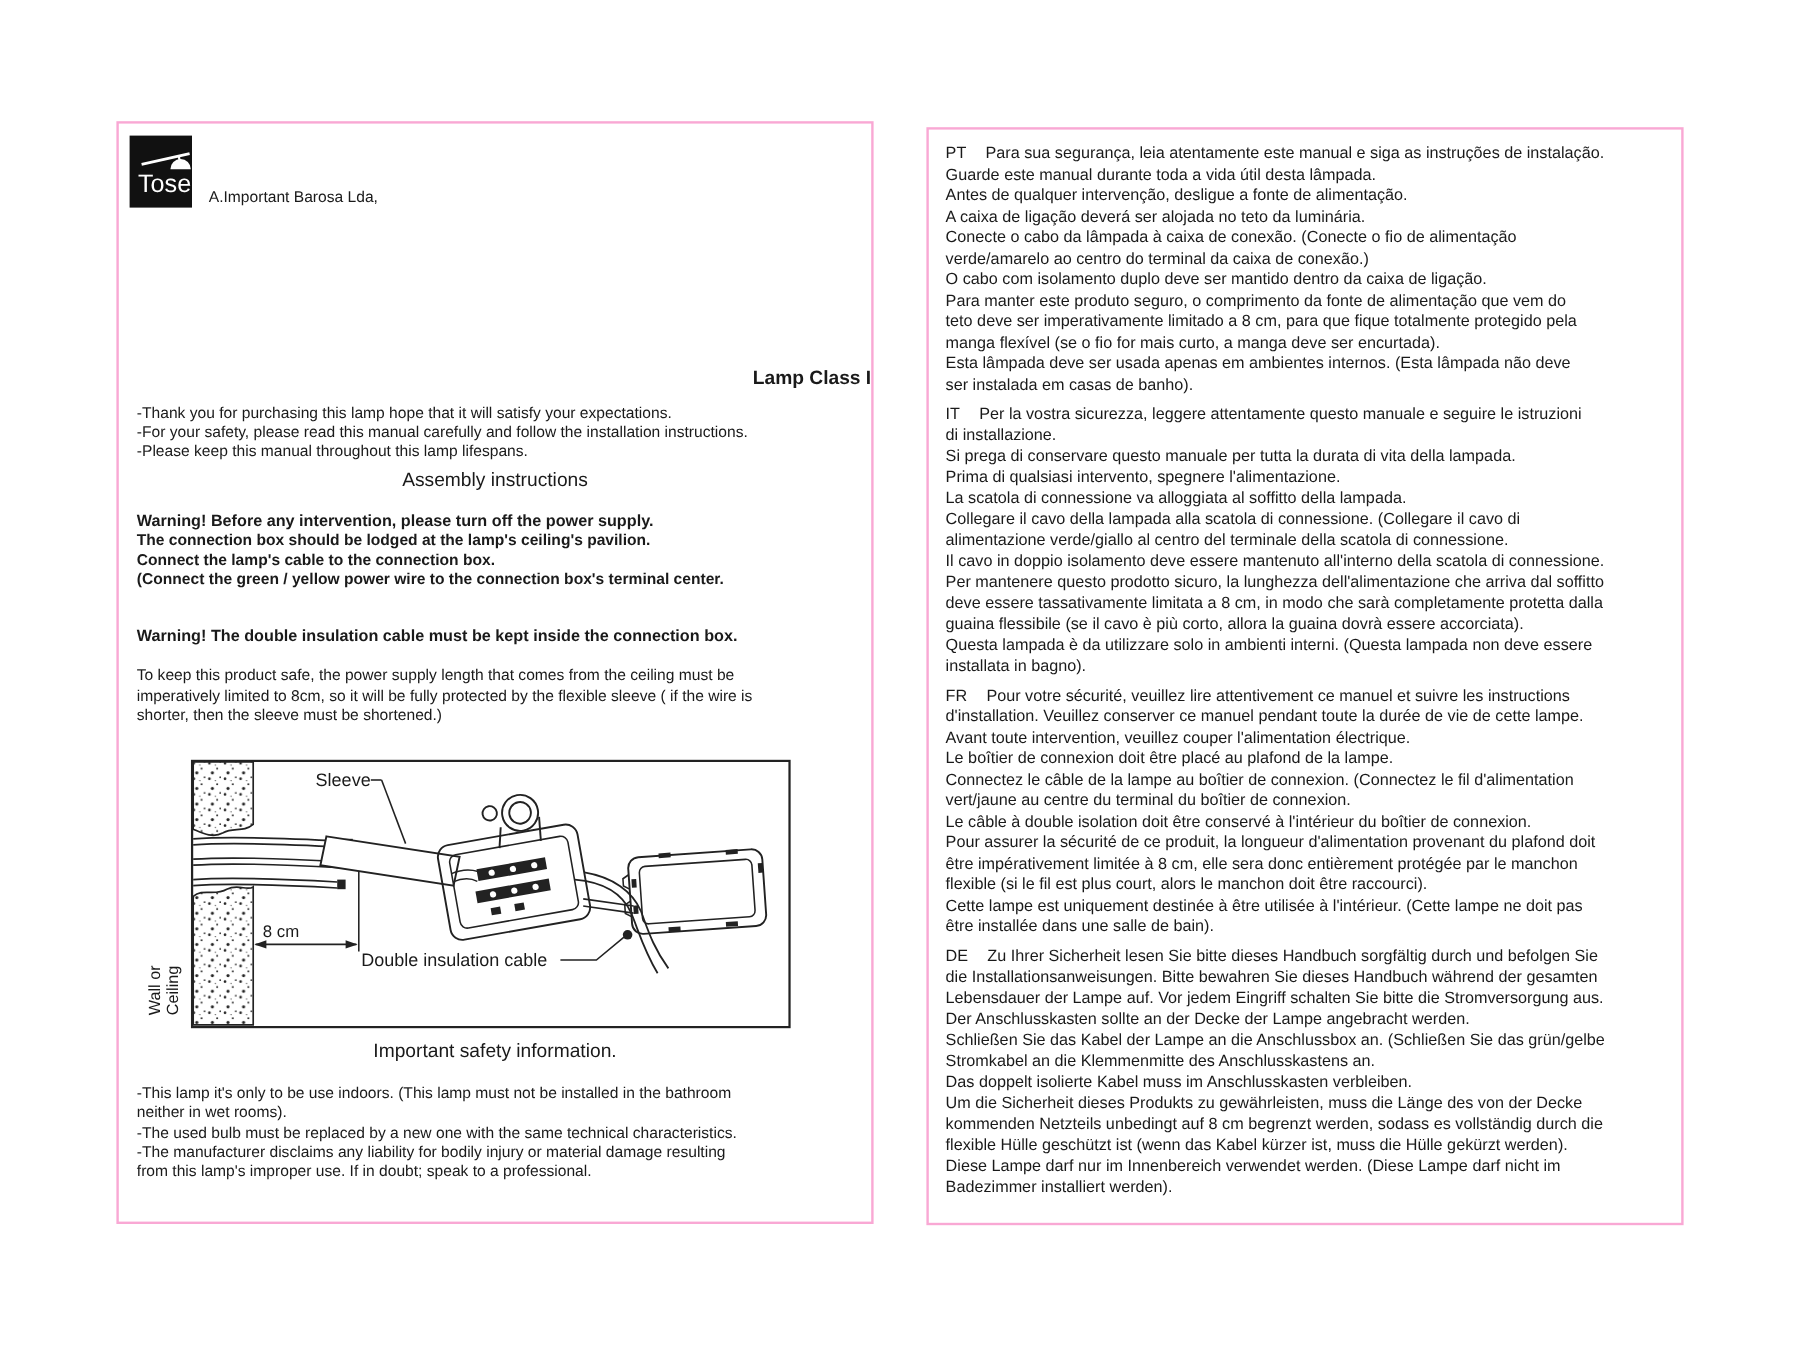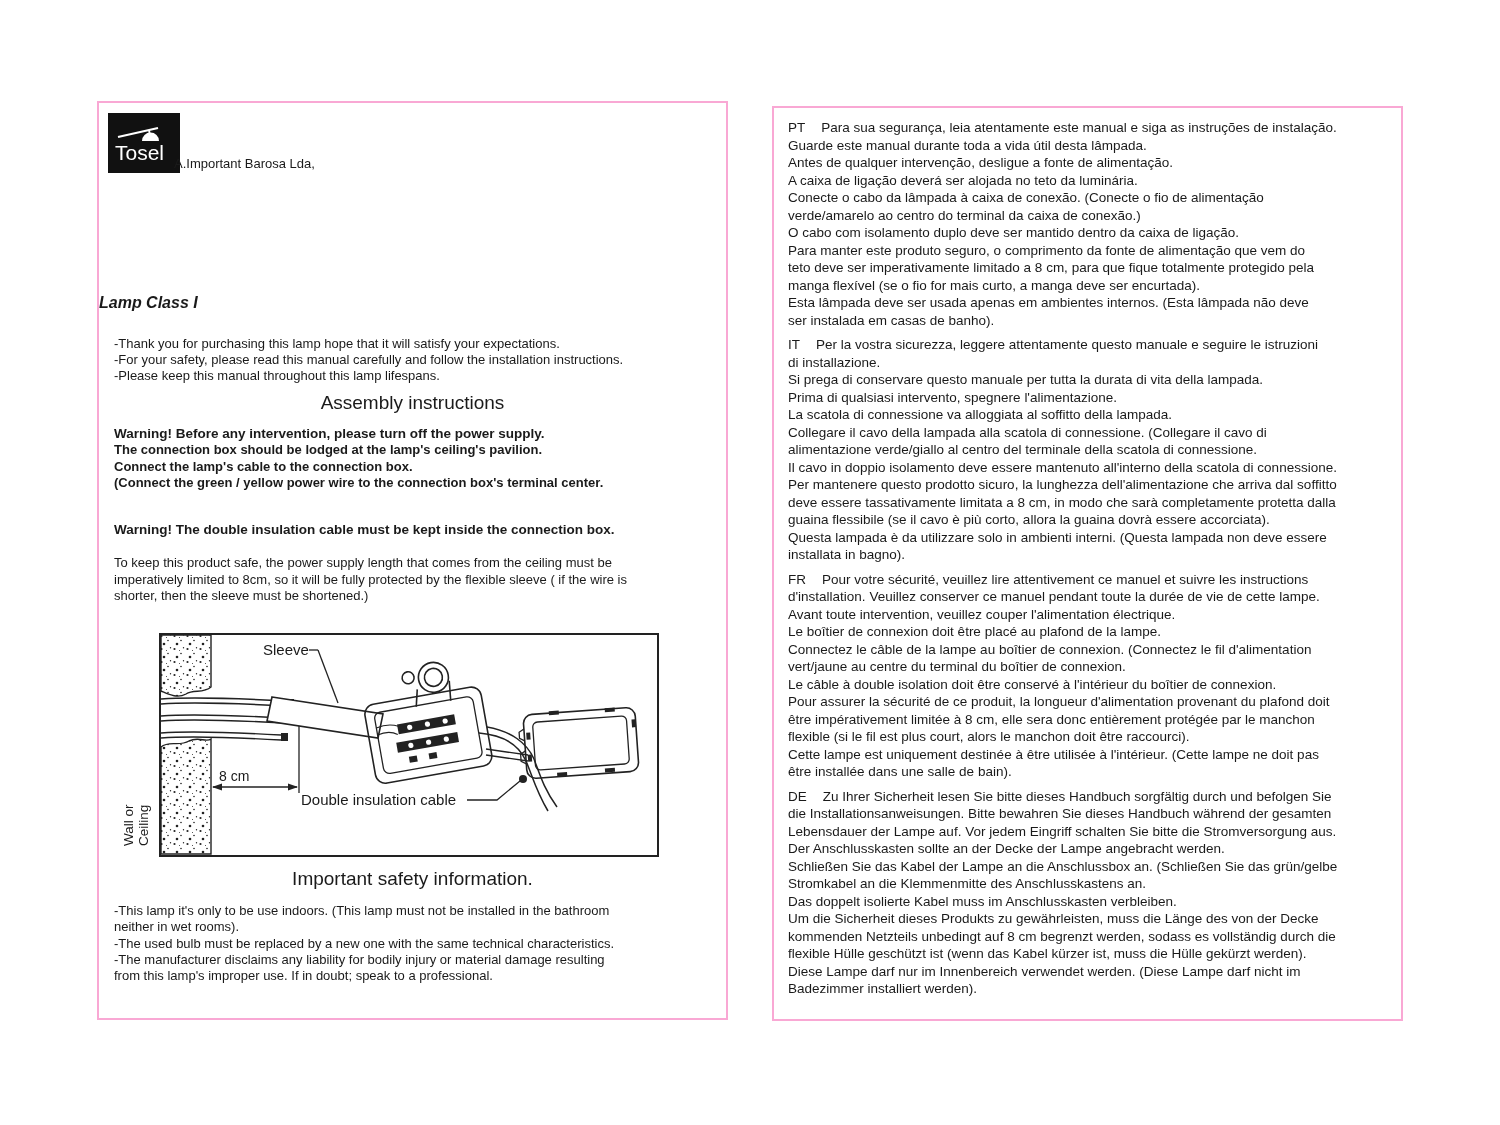--- a/index.html
+++ b/index.html
@@ -5,27 +5,27 @@
   html,body{margin:0;padding:0;}
   body{
     width:1500px;height:1125px;position:relative;background:#ffffff;
     font-family:"Liberation Sans", sans-serif;color:#1a1a1a;overflow:hidden;
   }
   .box{position:absolute;background:#fff;border:2px solid #f9a8d4;box-sizing:border-box;}
   .left-box{left:97px;top:101px;width:631px;height:919px;}
   .right-box{left:772px;top:106px;width:631px;height:915px;padding:11px 12px 0 14px;overflow:hidden;}
 
   
-  .logo-square{position:absolute;left:9px;top:10px;width:72px;height:60px;background:#111;}
+  .logo-square{position:absolute;left:9px;top:10px;width:52px;height:60px;background:#111;}
   .company-name{position:absolute;left:75px;top:53px;font-size:13px;}
   .company-address{position:absolute;left:8px;top:73px;font-size:13px;line-height:16.5px;white-space:pre-line;}
   .doc-title{position:absolute;left:0;right:0;top:147px;margin:0;text-align:center;font-size:21px;font-weight:400;letter-spacing:.5px;}
-  .doc-subtitle{position:absolute;left:0;right:0;top:191px;margin:0;text-align:left;font-size:16px;font-weight:700;font-style:italic;}
+  .doc-subtitle{position:absolute;left:0;right:0;top:204px;margin:0;text-align:right;font-size:16px;font-weight:700;}
   .intro-text{position:absolute;left:15px;top:233px;margin:0;font-size:13px;line-height:16.2px;white-space:pre-line;}
-  .heading{position:absolute;left:0;right:0;margin:0;text-align:center;font-size:19px;font-weight:400;}
+  .heading{position:absolute;left:0;right:0;margin:0;text-align:center;font-size:16px;font-weight:400;}
   .assembly-heading{top:289px;}
   .safety-heading{top:765px;}
   .warning{position:absolute;left:15px;margin:0;font-size:13.5px;font-weight:700;}
   .warning-1{top:323px;}
   .warning-2{top:419px;text-align:center;}
   .para{position:absolute;left:15px;margin:0;font-size:13px;line-height:16.5px;white-space:pre-line;}
   .para-1{top:339px;font-weight:bold;}
   .para-2{top:452px;}
   .safety-text{top:800px;line-height:16.3px;}
   .diagram-svg{position:absolute;left:60px;top:530px;}

